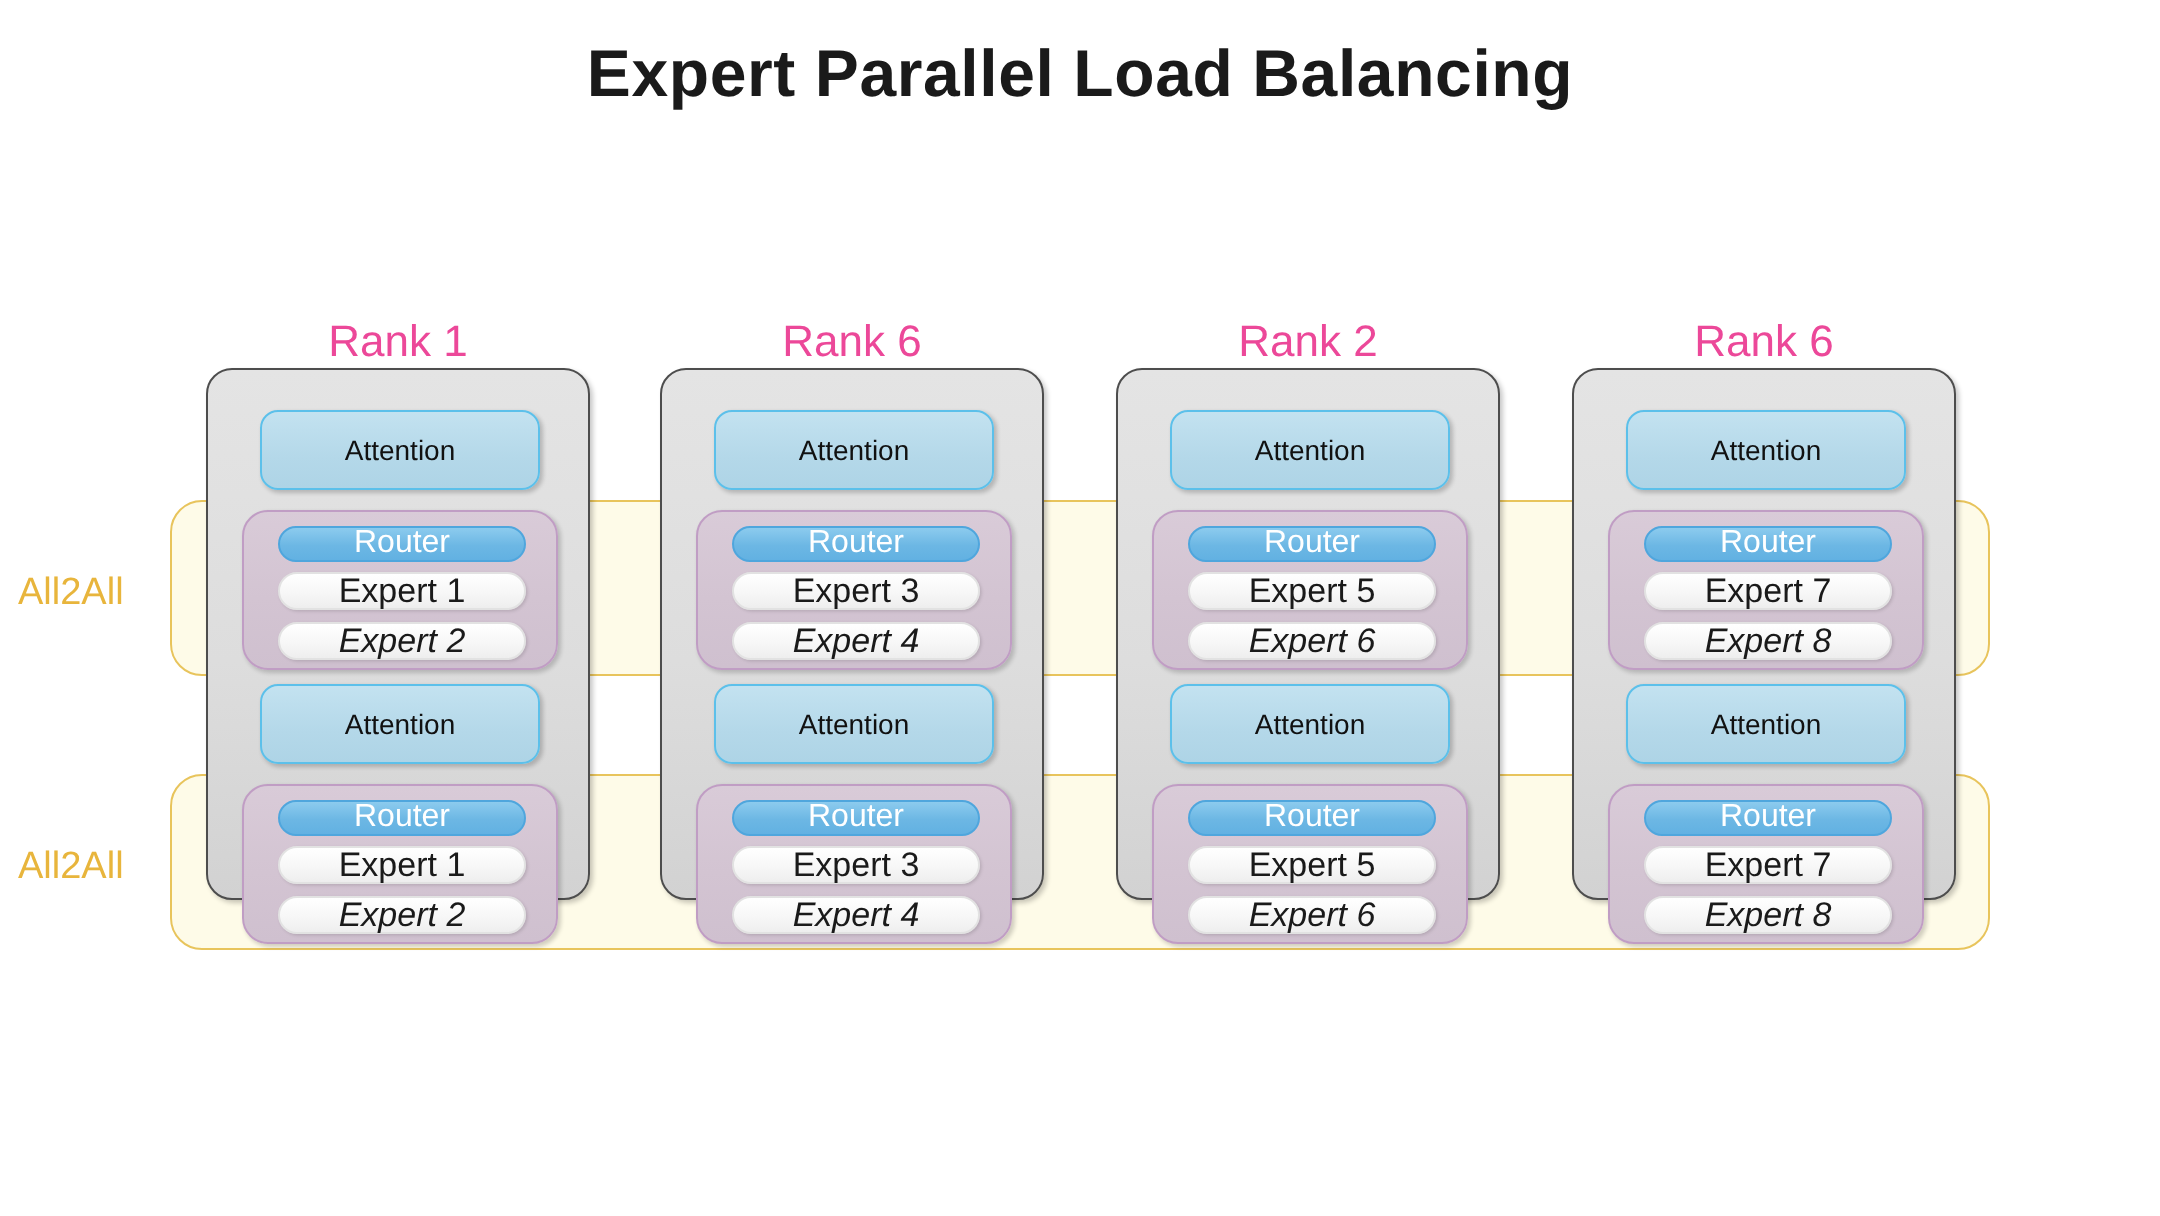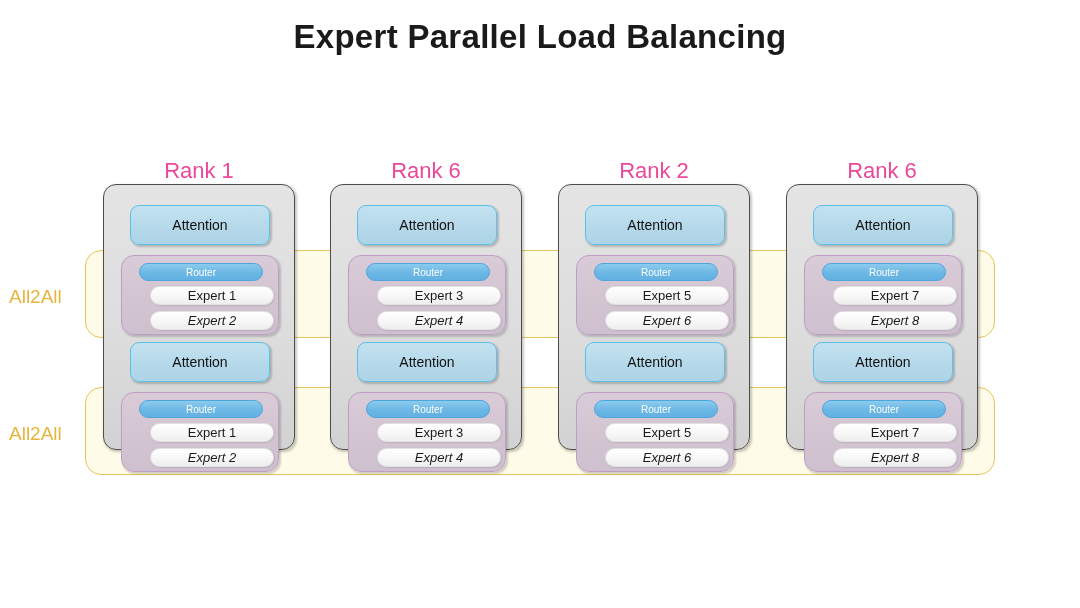--- a/index.html
+++ b/index.html
@@ -130,37 +130,37 @@
     top: 7px;
     width: 124px;
     height: 18px;
     background: linear-gradient(to bottom, #8ccbee 0%, #6cb7e4 55%, #62b1e2 100%);
     border: 1.2px solid #4fa6dd;
     border-radius: 9px;
     box-sizing: border-box;
     display: flex;
     align-items: center;
     justify-content: center;
-    font-size: 10px;
+    font-size: 16px;
     color: #ffffff;
   }
 
   .expert {
     position: absolute;
-    left: 28px;
+    left: 17px;
     width: 124px;
     height: 19px;
     background: linear-gradient(to bottom, #ffffff 0%, #f7f7f7 55%, #eeeeee 100%);
     border: 1px solid #e2e2e2;
     border-radius: 10px;
     box-sizing: border-box;
     display: flex;
     align-items: center;
     justify-content: center;
-    font-size: 13px;
+    font-size: 17px;
     color: #1a1a1a;
     box-shadow: 0.8px 0.8px 1.6px rgba(0,0,0,0.13);
   }
   .expert-a { top: 30px; }
   .expert-b { top: 55px; font-style: italic; }
 </style>
 </head>
 <body>
 
 <div id="page-title">Expert Parallel Load Balancing</div>

